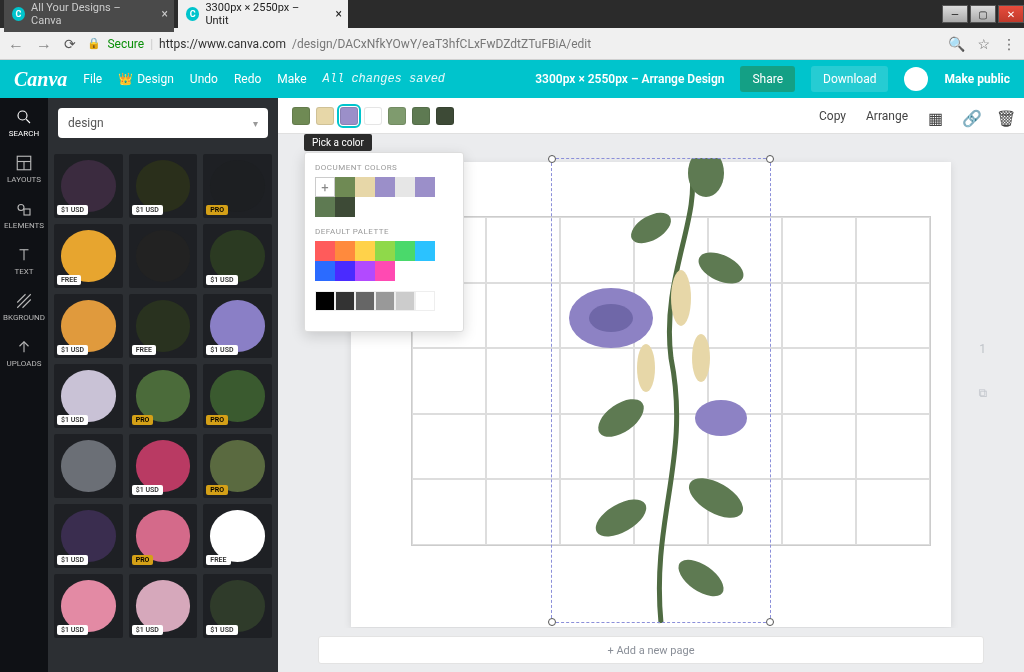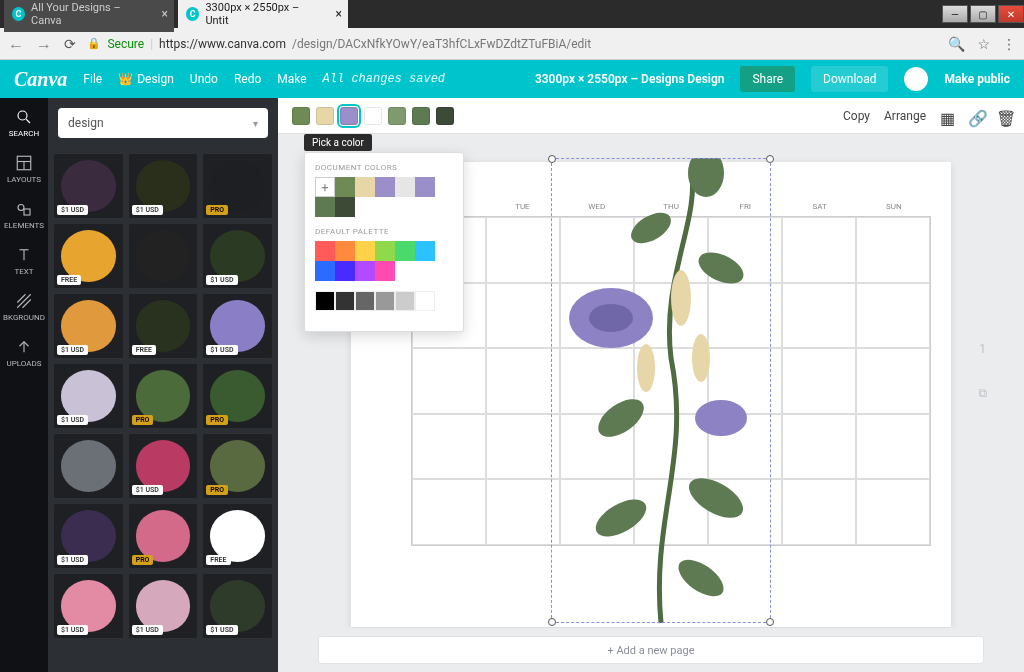--- a/index.html
+++ b/index.html
@@ -55,21 +55,21 @@
 .asset-tab.active { color: #fff; border-bottom: 2px solid #fff; }
 .asset-grid { flex: 1; overflow: hidden; padding: 6px; display: grid; grid-template-columns: repeat(3, 1fr); gap: 6px; align-content: start; }
 .asset { background: #1e2024; border-radius: 2px; height: 64px; position: relative; overflow: hidden; display:flex; align-items:center; justify-content:center;}
 .asset .thumb { width: 80%; height: 80%; border-radius: 50%; }
 .badge { position: absolute; bottom: 3px; left: 3px; font-size: 7px; padding: 1px 4px; border-radius: 2px; background: #fff; color: #333; font-weight: 600; }
 .badge.pro { background: #d4a017; color: #000; margin-top: 12px; }
 .badge.free { background: #fff; color: #333; }
 
 
 .canvas-area { flex: 1; background: #ebecee; display: flex; flex-direction: column; position: relative; }
-.canvas-toolbar { background: #fff; height: 36px; display: flex; align-items: center; padding: 0 14px; border-bottom: 1px solid #e0e0e0; }
+.canvas-toolbar { background: #fff; height: 36px; display: flex; align-items: center; padding: 0 14px; gap: 6px; border-bottom: 1px solid #e0e0e0; }
 .swatch { width: 18px; height: 18px; border-radius: 3px; border: 1px solid rgba(0,0,0,.1); cursor: pointer; }
 .swatch.selected { outline: 2px solid #00c4cc; outline-offset: 1px; }
 .toolbar-spacer { flex: 1; }
 .toolbar-action { font-size: 12px; color: #444; cursor: pointer; margin-left: 14px; }
 .toolbar-icon { width: 14px; height: 14px; color: #444; cursor: pointer; margin-left: 14px; display:inline-flex; }
 
 
 .pick-tooltip { position: absolute; top: 36px; left: 26px; background: #2b2b2b; color: #fff; font-size: 10px; padding: 3px 8px; border-radius: 2px; z-index: 50; }
 .color-panel { position: absolute; top: 54px; left: 26px; width: 160px; background: #fff; border: 1px solid #ddd; border-radius: 3px; box-shadow: 0 4px 14px rgba(0,0,0,.15); padding: 10px; z-index: 49; }
 .cp-label { font-size: 8px; color: #999; letter-spacing: .5px; margin-bottom: 5px; }
@@ -139,21 +139,21 @@
 
 <div class="teal-bar">
   <span class="canva-logo">Canva</span>
   <span class="teal-item">File</span>
   <span class="teal-item">👑 <span>Design</span></span>
   <span class="teal-item">Undo</span>
   <span class="teal-item">Redo</span>
   <span class="teal-item">Make</span>
   <span class="teal-saved">All changes saved</span>
   <span class="teal-spacer"></span>
-  <span class="teal-title">3300px × 2550px – Designs Design</span>
+  <span class="teal-title">3300px × 2550px – Arrange Design</span>
   <span class="teal-btn share">Share</span>
   <span class="teal-btn">Download</span>
   <span class="avatar-circle"></span>
   <span class="teal-item" style="font-weight:700">Make public</span>
 </div>
 
 <div class="app-body">
 
   <div class="rail">
     <div class="rail-item active">
@@ -346,29 +346,20 @@
           <div class="cp-sw" style="background: rgb(51, 51, 51); border: 1px solid rgb(238, 238, 238);"></div>
           <div class="cp-sw" style="background: rgb(102, 102, 102); border: 1px solid rgb(238, 238, 238);"></div>
           <div class="cp-sw" style="background: rgb(153, 153, 153); border: 1px solid rgb(238, 238, 238);"></div>
           <div class="cp-sw" style="background: rgb(204, 204, 204); border: 1px solid rgb(238, 238, 238);"></div>
           <div class="cp-sw" style="background: rgb(255, 255, 255); border: 1px solid rgb(238, 238, 238);"></div>
         </div>
     </div>
 
     <div class="canvas-scroll">
       <div class="design-page">
-        <div class="day-labels" id="day-labels">
-            <div>MON</div>
-            <div>TUE</div>
-            <div>WED</div>
-            <div>THU</div>
-            <div>FRI</div>
-            <div>SAT</div>
-            <div>SUN</div>
-          </div>
         <div class="calendar-grid" id="cal-grid">
             <div></div>
             <div></div>
             <div></div>
             <div></div>
             <div></div>
             <div></div>
             <div></div>
             <div></div>
             <div></div>

